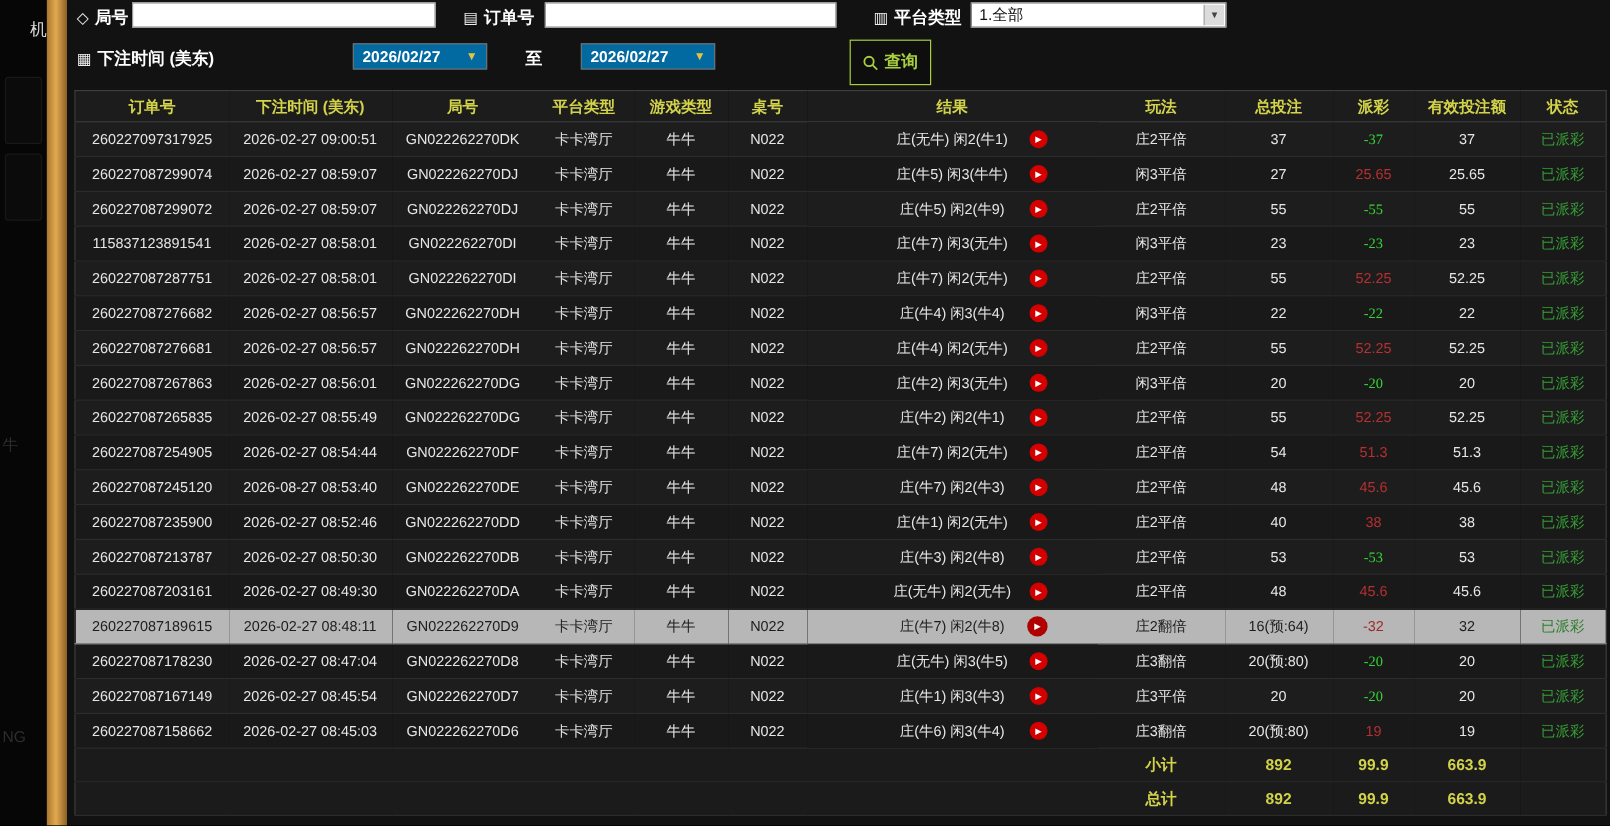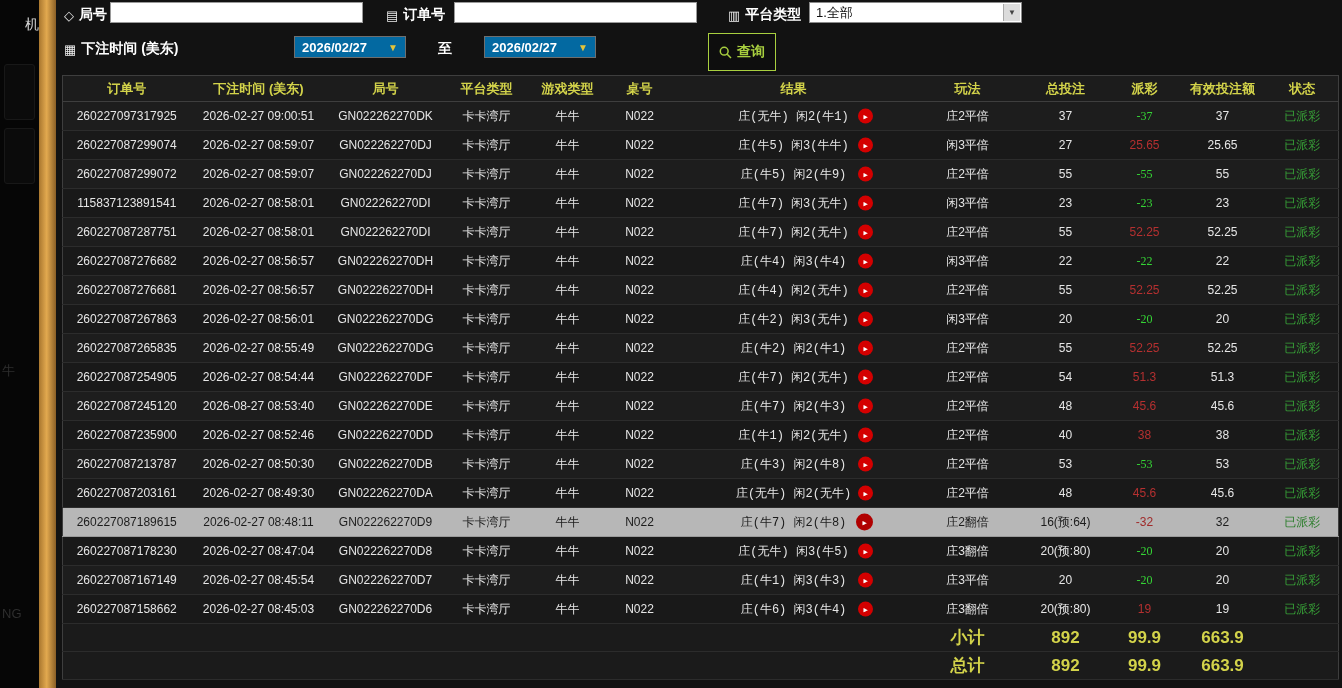--- a/index.html
+++ b/index.html
@@ -51,29 +51,29 @@
           border:1px solid #3e3e3e; color:#e6e6e6; }
   .grid th { height:26px; background:#1c1c1c; color:#d3d34a; font-weight:bold; font-size:13px;
              border-bottom:1px solid #3e3e3e; white-space:nowrap; overflow:hidden; text-align:center; }
   .grid td { height:29px; background:#1d1d1d; border-bottom:1px solid #2c2c2c; text-align:center;
              vertical-align:middle; font-size:12px; white-space:nowrap; overflow:hidden; }
   .grid tbody tr:nth-child(even) td { background:#191919; }
   .grid tbody tr { cursor:pointer; }
   td.pos { color:#b53030; }
   td.neg { color:#35d435;font-family:Liberation Serif, serif; }
   td.status { color:#37a037; }
-  td.result { position:relative;font-family:Liberation Mono, monospace; }
+  td.result { position:relative; }
   .play-icon { position:absolute; right:42px; top:50%; transform:translateY(-50%);
     width:15px; height:15px; border-radius:50%; background:#d40000; color:#fff; font-size:7px;
     display:flex; align-items:center; justify-content:center; padding-left:1px; cursor:pointer; }
   tr.selected td { background:#b7b7b7 !important; color:#1c1c1c; border-bottom:1px solid #9a9a9a;margin-left:44px; }
   tr.selected td.pos { color:#a02a2a; }
   tr.selected td.status { color:#2a7d2a; }
   tr.selected .play-icon { width:17px; height:17px; background:#b00000; }
-  tr.foot td { height:28px; background:#1b1b1b; color:#d3d34a; font-weight:bold; font-size:17px;
+  tr.foot td { height:28px; background:#1b1b1b; color:#d3d34a; font-weight:bold; font-size:13px;
                border-bottom:1px solid #2c2c2c;text-align:center; }
 </style>
 </head>
 <body>
 
 <div class="screen">
 
   <div class="left-rail">
     <div class="rail-char">机</div>
     <div class="rail-block b1"></div>

